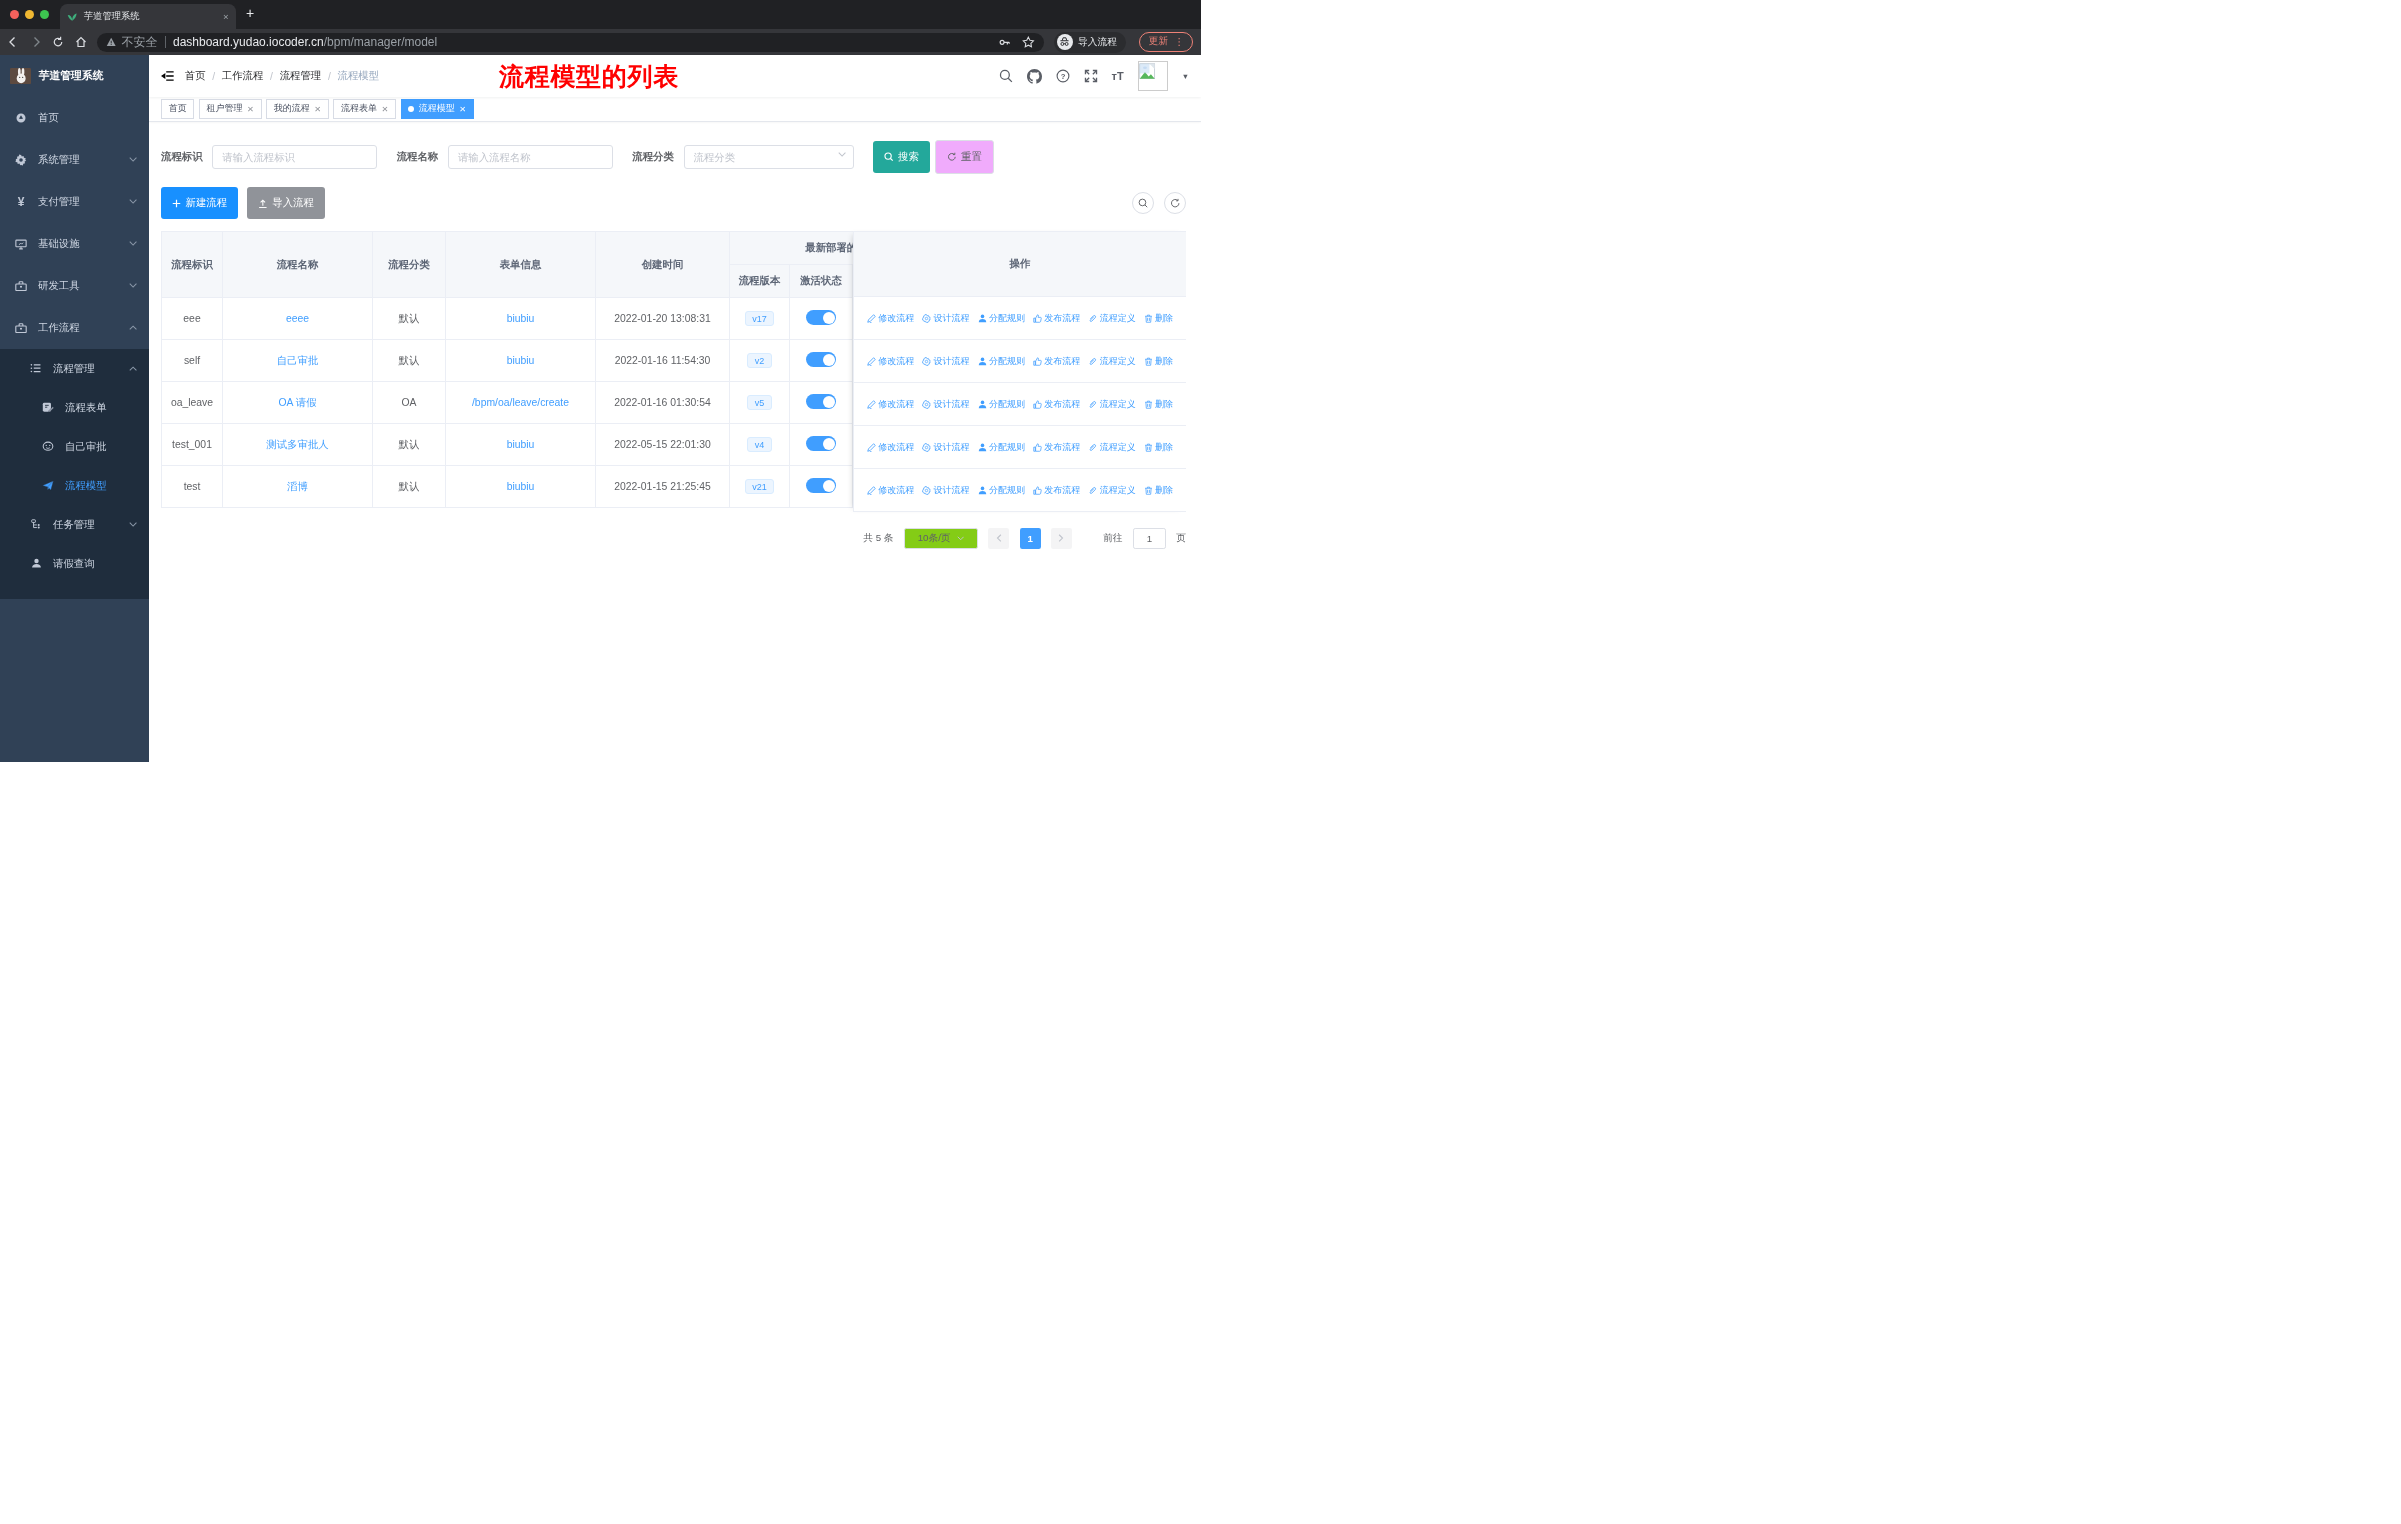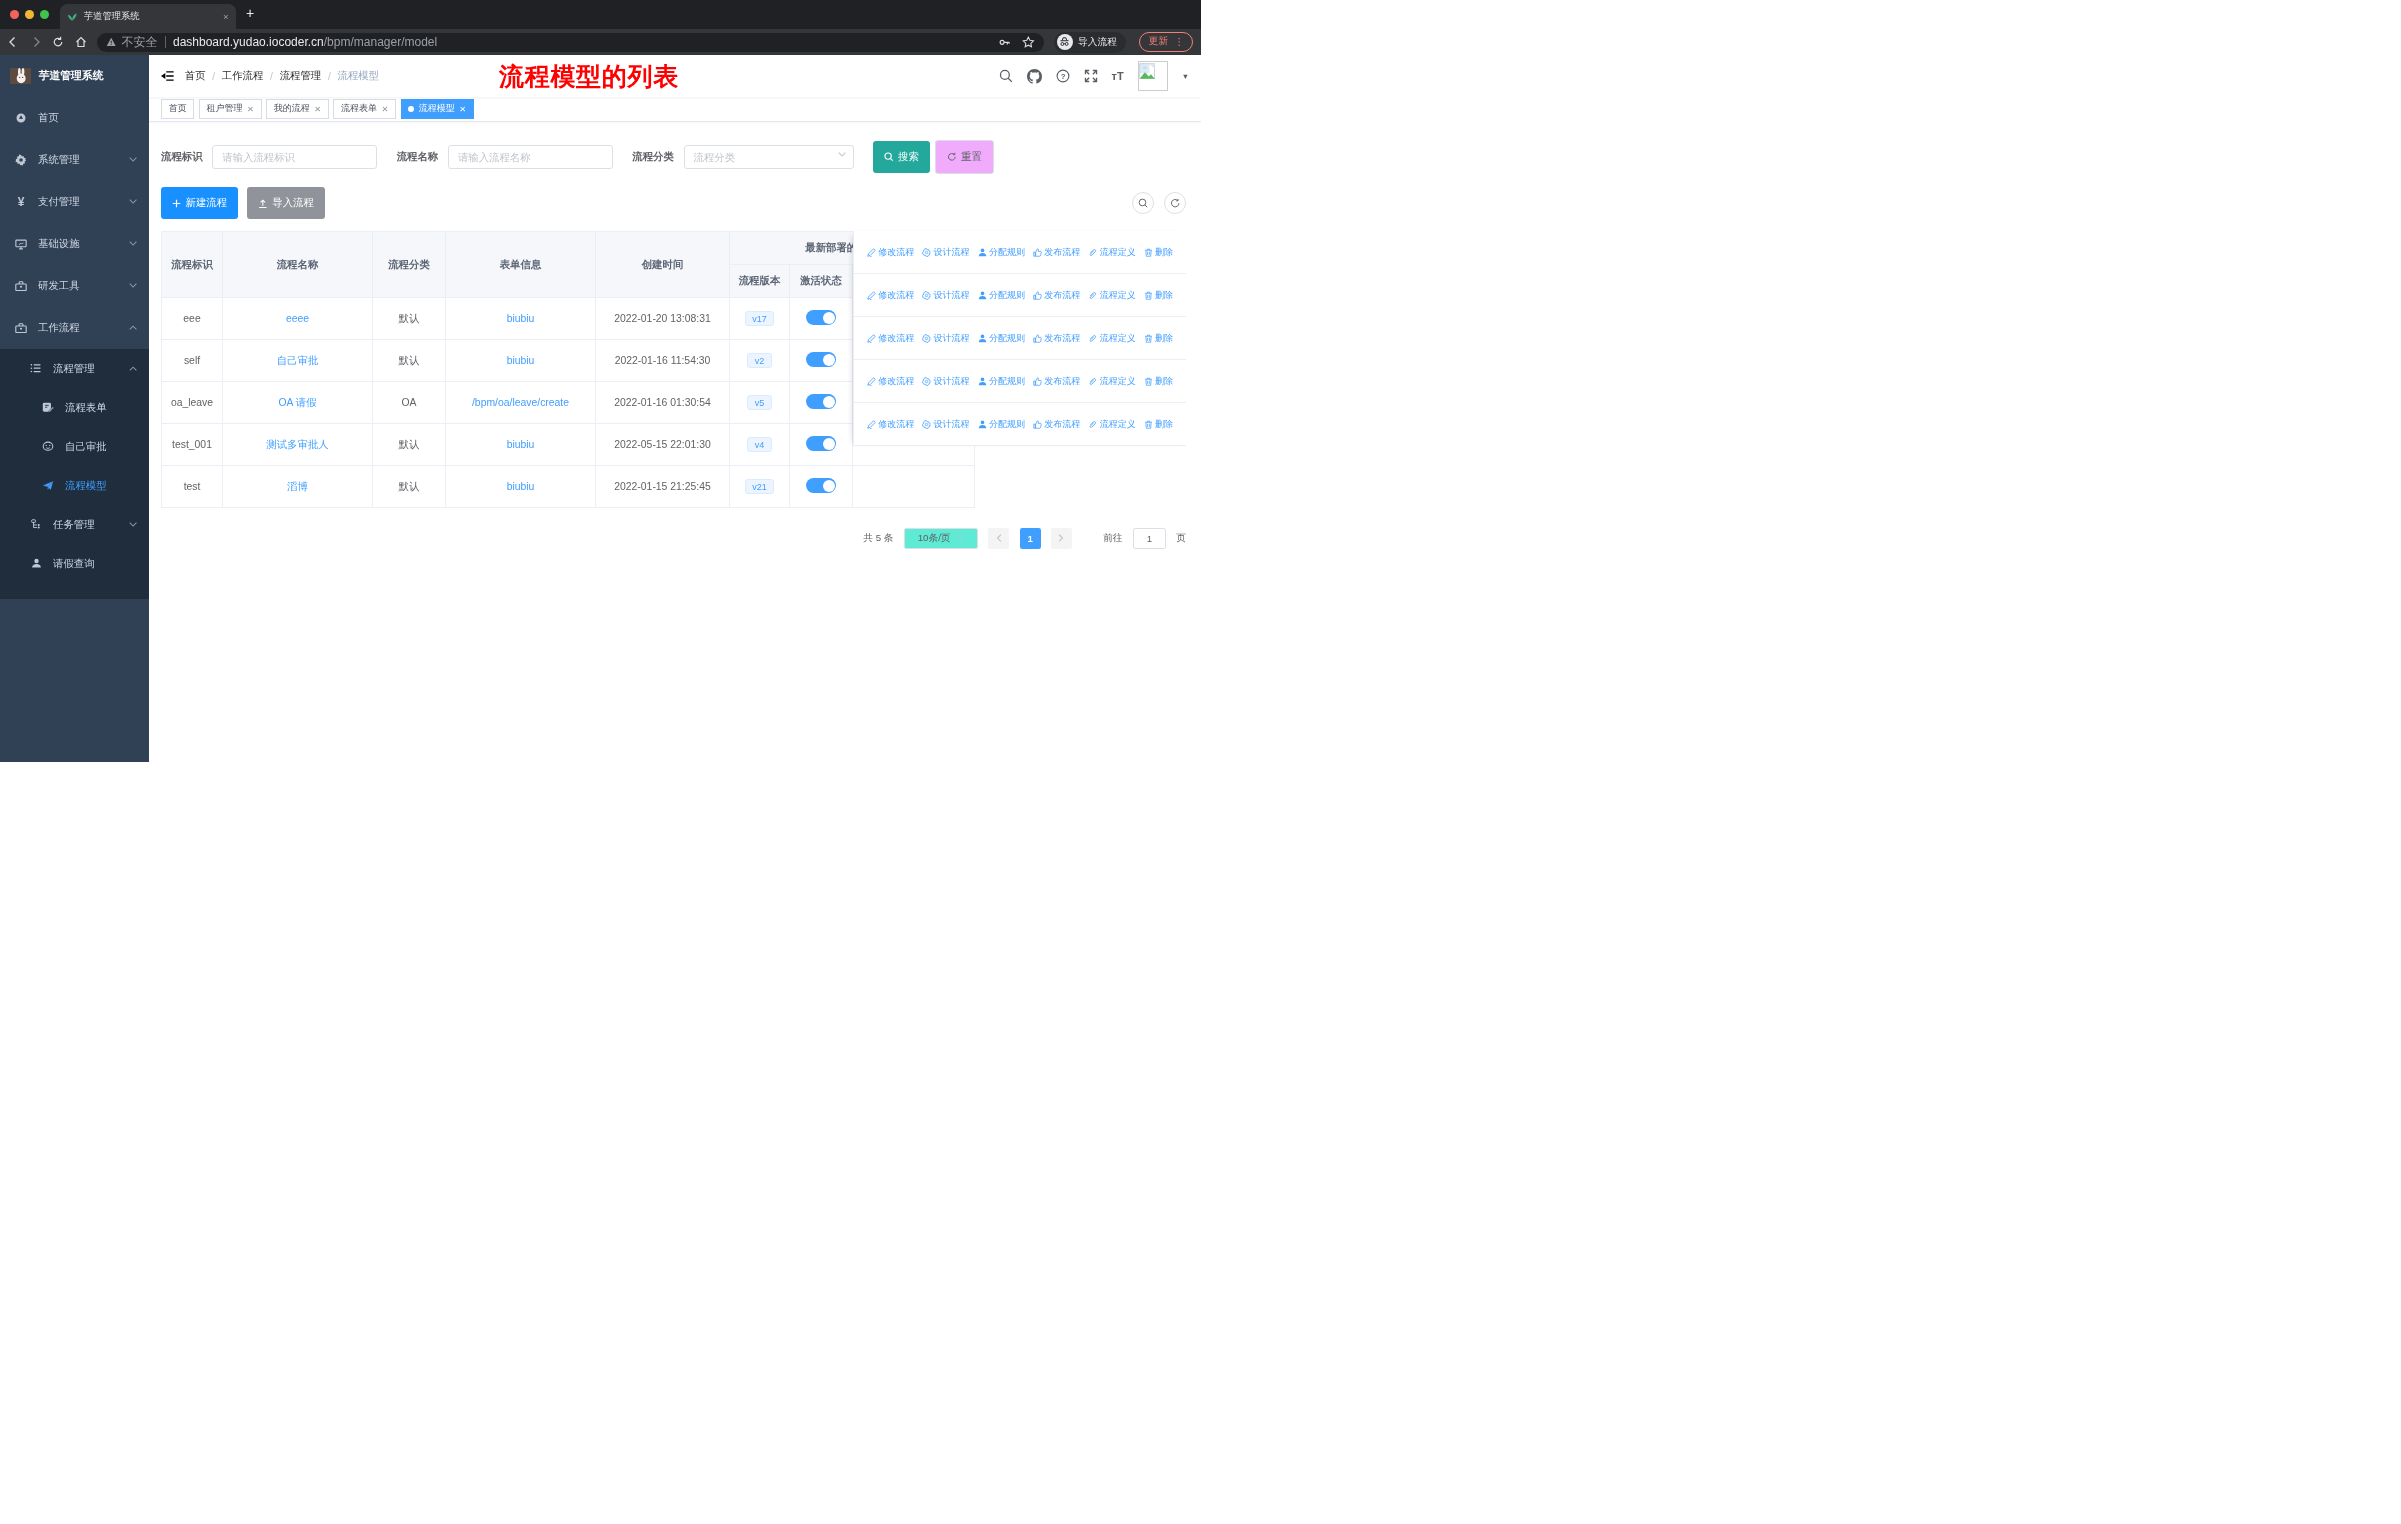--- a/index.html
+++ b/index.html
@@ -85,21 +85,21 @@
   .grid a{color:#409eff;text-decoration:none;cursor:pointer}
   .vtag{display:inline-block;padding:1.5px 6.7px;border:0.7px solid #d9ecff;background:#ecf5ff;border-radius:3px;color:#409eff;font-size:9px}
   .switch{width:30px;height:15px;border-radius:7.4px;background:#409eff;position:relative;display:inline-block;cursor:pointer}
   .switch::after{content:"";position:absolute;right:1.5px;top:1.5px;width:12px;height:12px;border-radius:50%;background:#fff}
   .opcol{position:absolute;top:0;right:0;width:333px;background:#fff;border-left:0.7px solid #ebeef5;box-shadow:-3.7px 0 6px -3.7px rgba(0,0,0,.18)}
   .opcol .ophead{height:66px;background:#f5f7fa;border-bottom:0.7px solid #ebeef5;border-top:0.7px solid #ebeef5;display:flex;align-items:center;justify-content:center;color:#5c6575;font-weight:700;font-size:10.4px}
   .opcell{height:43px;border-bottom:0.7px solid #ebeef5;display:flex;align-items:center;justify-content:center;gap:8.2px;font-size:9px}
   .alink{color:#409eff;display:inline-flex;align-items:center;gap:2.2px;cursor:pointer;white-space:nowrap}
   
   .pgrow{display:flex;align-items:center;justify-content:flex-end;margin-top:19.4px;gap:10.4px;font-size:9.7px;color:#606266;padding-right:0;width:1025px}
-  .psel{position:relative;width:74px;height:21px;border:0.7px solid #dcdfe6;border-radius:2.2px;display:flex;align-items:center;justify-content:center;gap:6px;color:#606266;background:#5eead4;cursor:pointer}
+  .psel{position:relative;width:74px;height:21px;border:0.7px solid #dcdfe6;border-radius:2.2px;display:flex;align-items:center;justify-content:center;gap:6px;color:#606266;background:#84cc16;cursor:pointer}
   .pbtn{width:21px;height:21px;border-radius:2.2px;background:#f4f4f5;color:#c0c4cc;display:flex;align-items:center;justify-content:center;font-size:9.7px;cursor:default}
   .pcur{width:21px;height:21px;border-radius:2.2px;background:#409eff;color:#fff;display:flex;align-items:center;justify-content:center;font-weight:700;cursor:pointer}
   .goin{width:33px;height:21px;border:0.7px solid #dcdfe6;border-radius:2.2px;text-align:center;font-size:9.7px;color:#606266;outline:none}
   .pspace{width:10.4px}
 </style>
 </head>
 <body>
 
 <div class="tabstrip">
   <div class="lights">
@@ -565,20 +565,21 @@
               <td><a>biubiu</a></td>
               <td>2022-01-15 21:25:45</td>
               <td><span class="vtag">v21</span></td>
               <td><span class="switch"></span></td>
               <td></td>
             </tr>
           </tbody>
         </table>
 
         <div class="opcol">
+          <div class="ophead">操作</div>
           <div class="opcell">
             <span class="alink">
                 <svg width="9" height="9" viewBox="0 0 12 12">
                   <path d="M1 11l1-3.2L8.8 1l2.2 2.2-6.8 6.8z" fill="none" stroke="currentColor" stroke-width="1.1"></path>
                   <path d="M4 11.5h2" stroke="currentColor"></path>
                 </svg>
                 <span>修改流程</span>
               </span>
             <span class="alink">
                 <svg width="9" height="9" viewBox="0 0 16 16">

